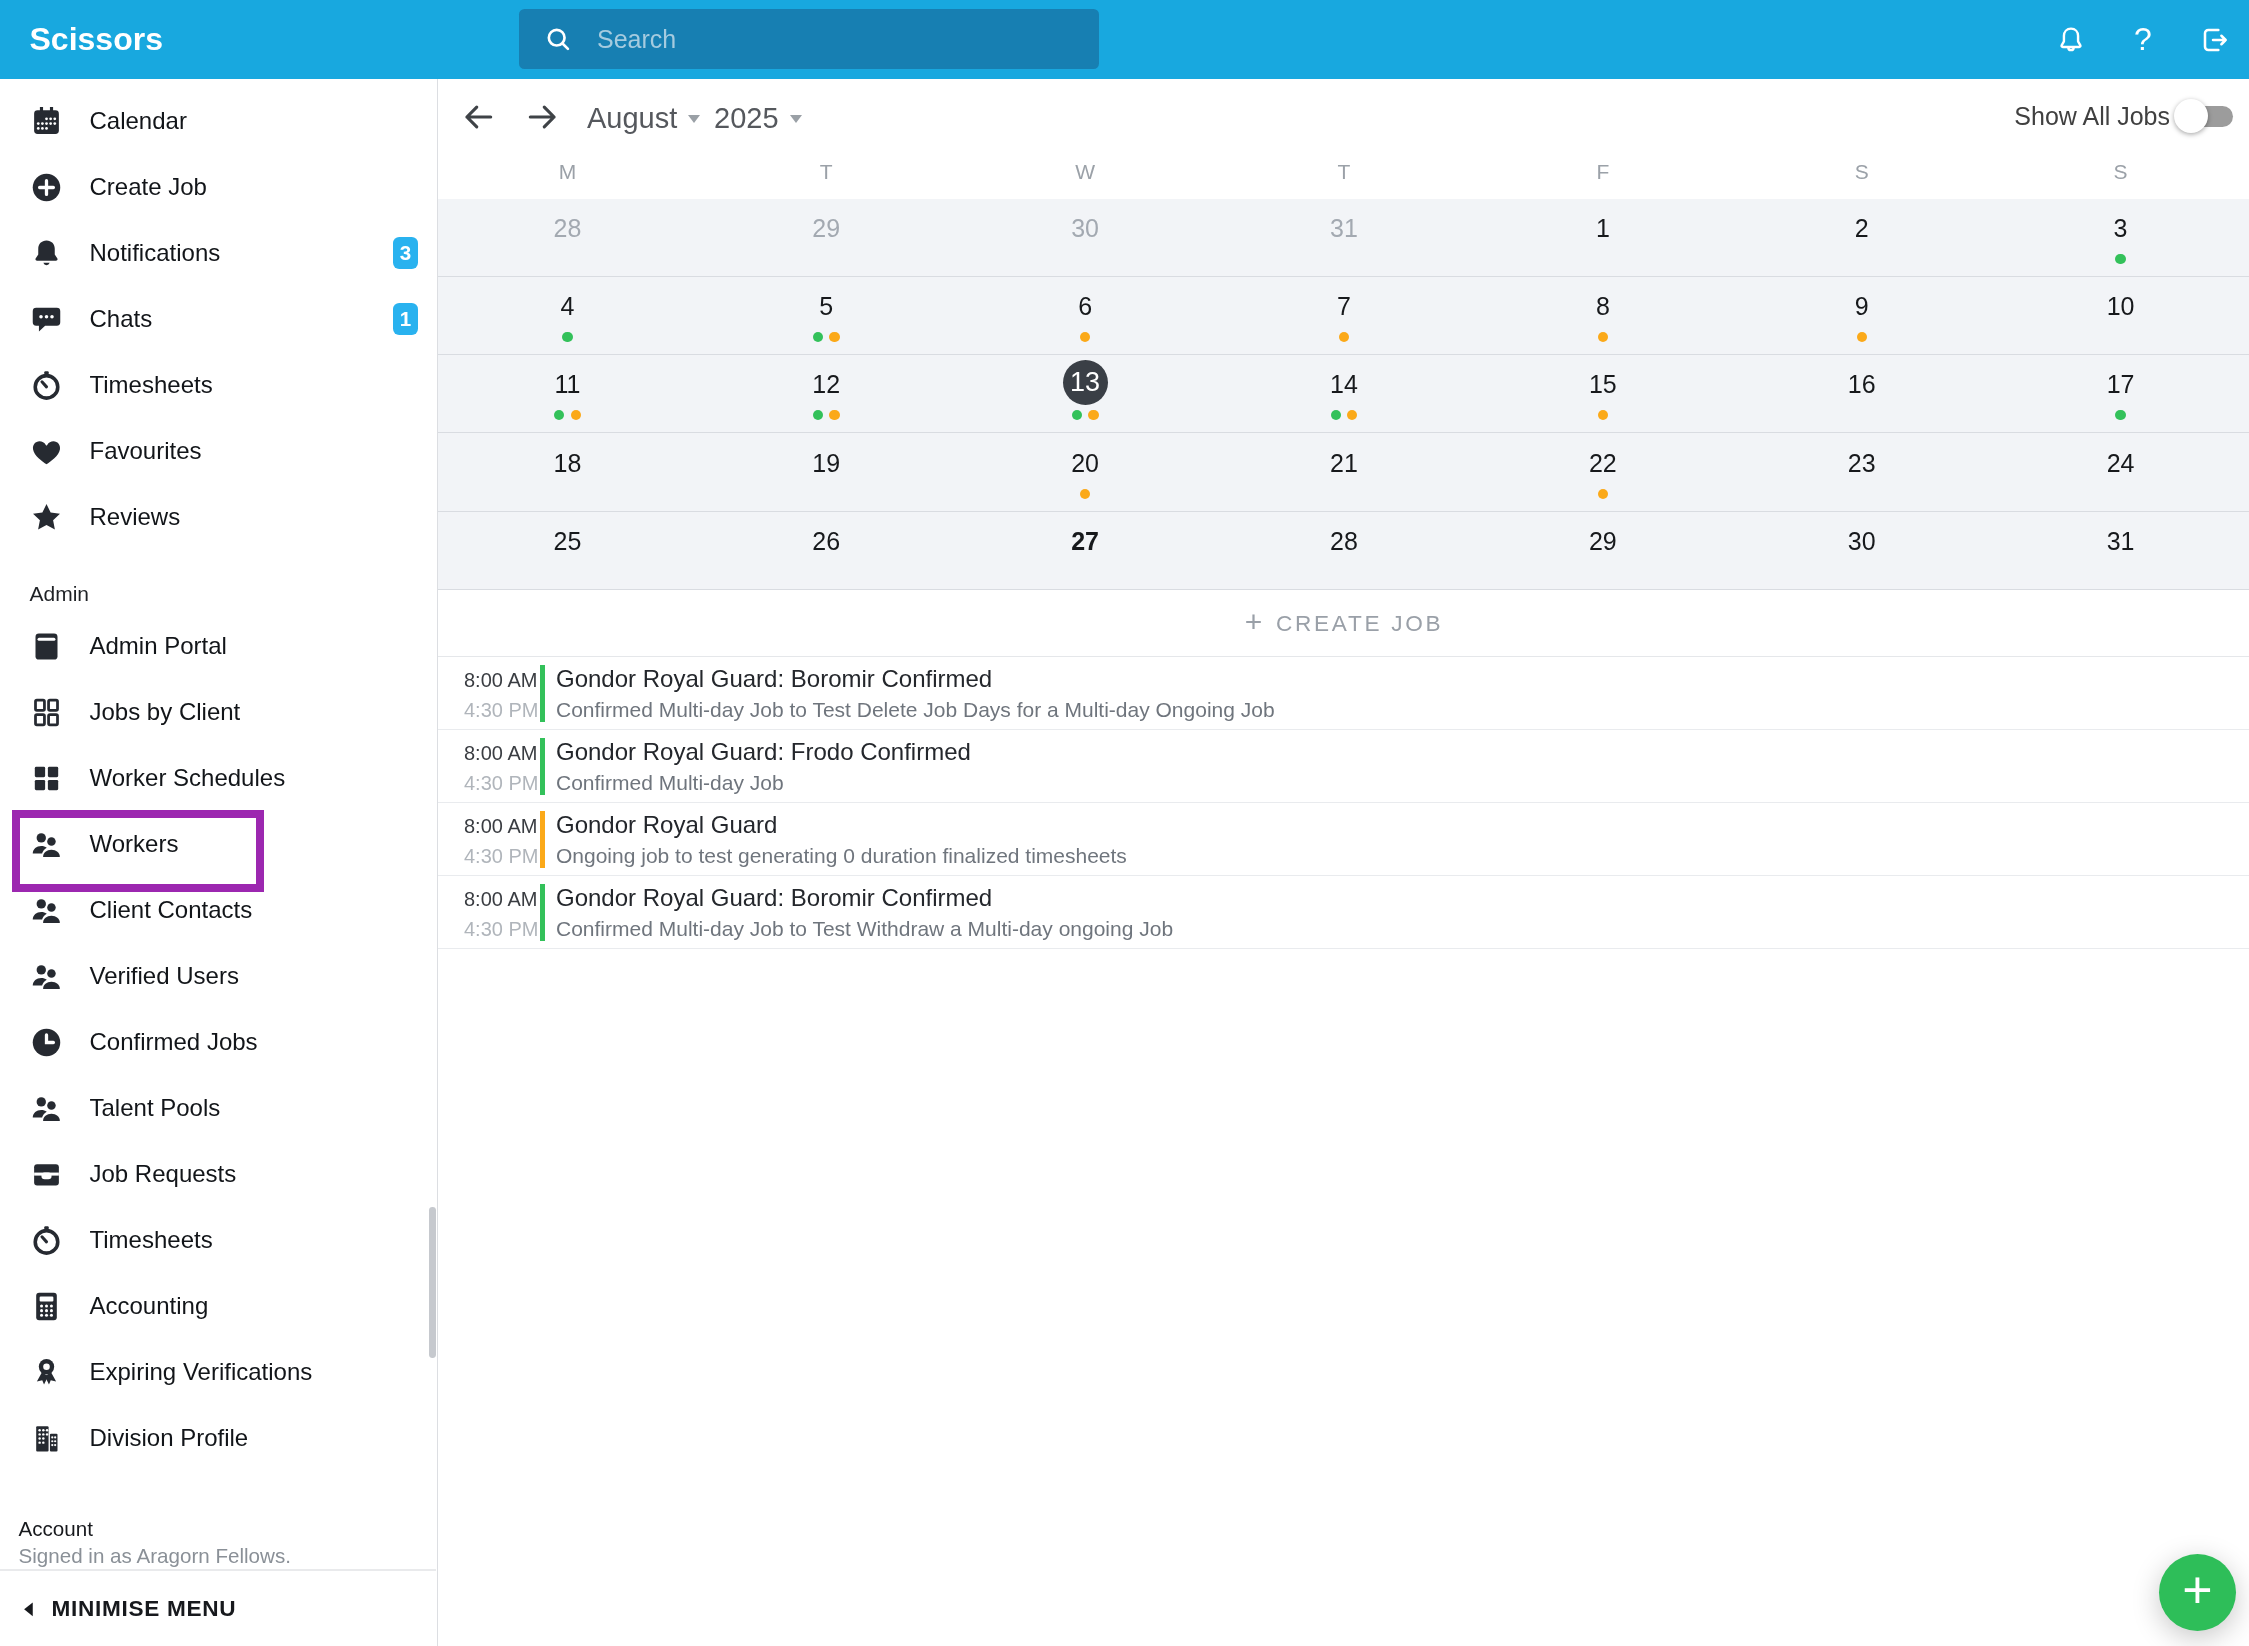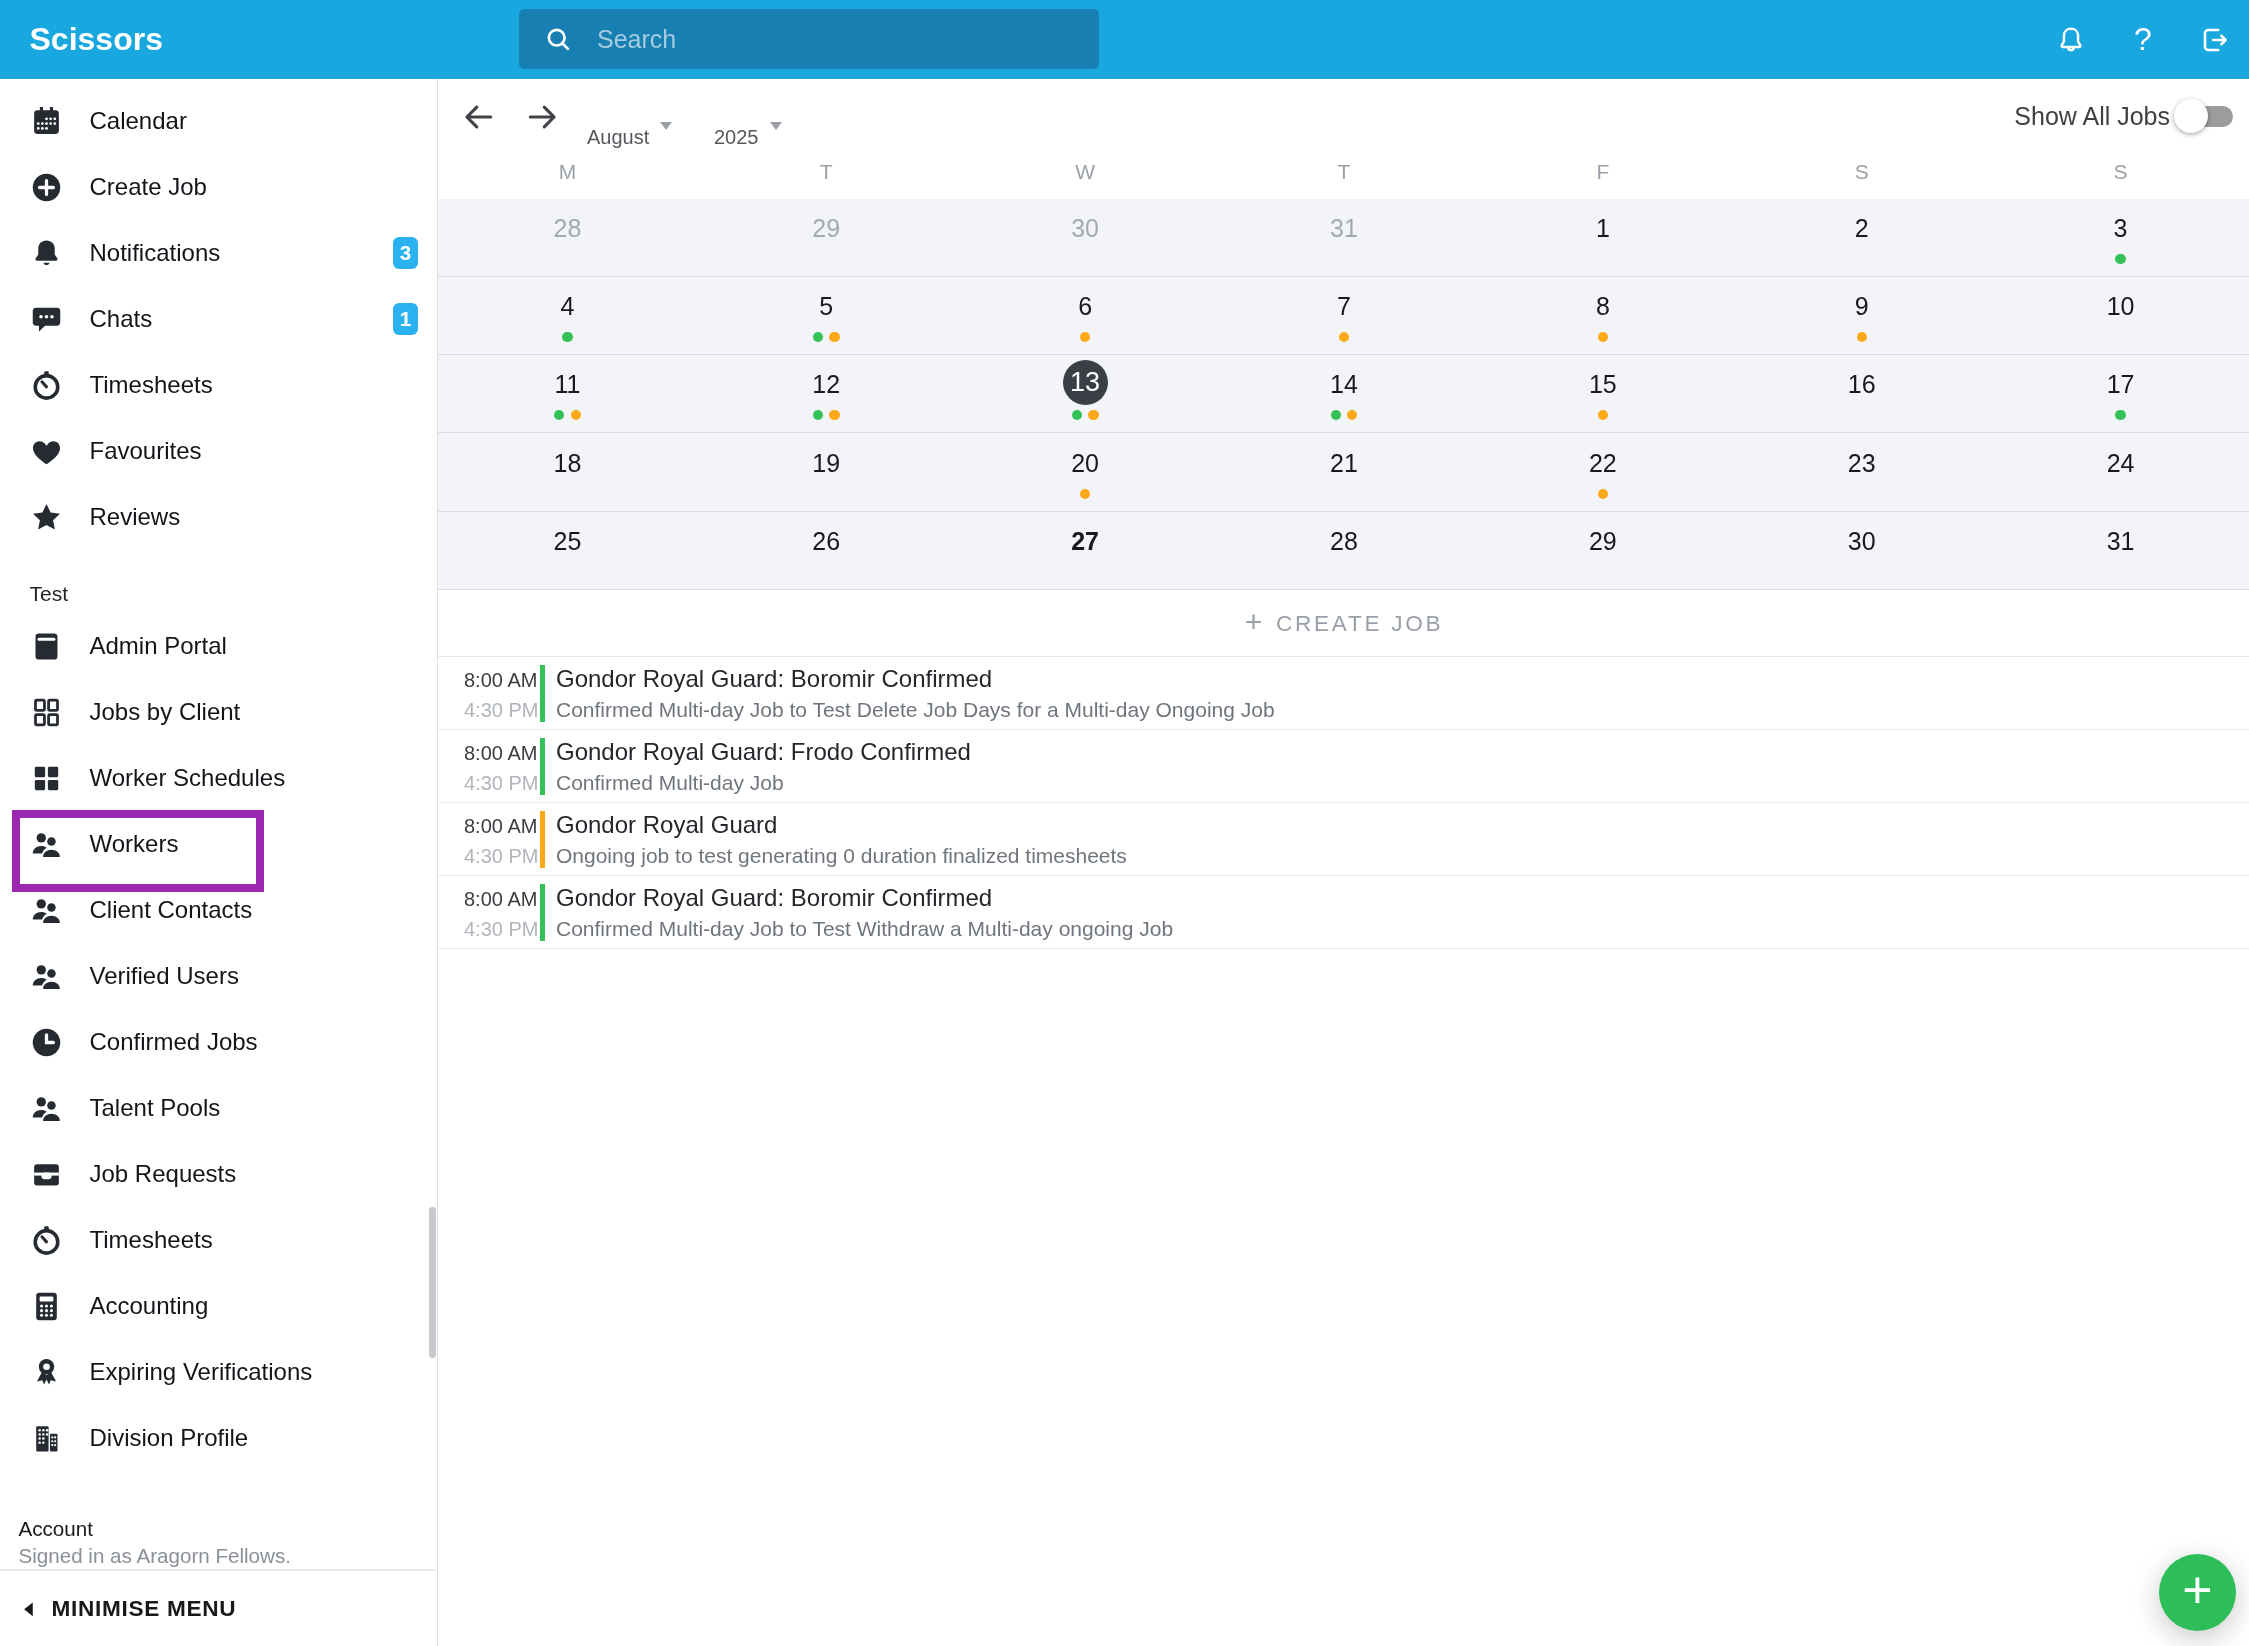--- a/index.html
+++ b/index.html
@@ -32,21 +32,21 @@
   .account-divider { position:absolute; left:0; top:1490px; width:436px; height:2.1px; background:#e9eaec; }
   .minimise { position:absolute; left:18.5px; top:1511px; height:38px; display:flex; align-items:center; gap:12.3px; cursor:pointer; }
   .minimise-label { font-size:22.6px; font-weight:700; letter-spacing:0.7px; color:#17191d; }
 
   
   .main { position:absolute; left:438px; top:79px; width:1812px; height:1567px; background:#fff; }
   .nav-btn { position:absolute; top:19px; width:38px; height:38px; cursor:pointer; }
   .nav-prev { left:20.6px; } .nav-next { left:86px; }
   .dropdown { position:absolute; top:22.6px; display:flex; align-items:center; gap:11px; cursor:pointer; }
   .dd-month { left:149px; } .dd-year { left:276px; }
-  .dd-label { font-size:20px; color:#55585d;margin-top:24px; }
+  .dd-label { font-size:29px; color:#55585d; }
   .caret { width:0; height:0; border-left:6.9px solid transparent; border-right:6.9px solid transparent; border-top:8.2px solid #9aa0a6; margin-top:2.7px; }
   .showall { position:absolute; top:22.6px; right:17px; display:flex; align-items:center; gap:18px; }
   .showall-label { font-size:25px; color:#404040; }
   .toggle { position:relative; width:45px; height:21px; background:#9c9c9c; border-radius:11px; cursor:pointer; }
   .toggle-knob { position:absolute; left:-13.7px; top:-6.2px; width:34px; height:34px; background:#fff; border-radius:50%; box-shadow:0 1.4px 5.5px rgba(0,0,0,.35); }
 
   
   .weekday-row { position:absolute; left:0; top:81px; width:1812px; height:38px; }
   .weekday { position:absolute; top:0; width:14.2857%; text-align:center; font-size:21px; color:#9ba1a8; }
   .cal-grid { position:absolute; left:0; top:120px; width:1812px; height:391px; background:#f2f4f7; }
@@ -184,21 +184,21 @@
       </div>
       <div class="side-item">
         <span class="side-icon">
           <svg viewBox="0 0 24 24" width="33" height="33">
             <path fill="#262a31" d="M12 2.2l3 6.2 6.8.9-5 4.7 1.3 6.7-6.1-3.3-6.1 3.3 1.3-6.7-5-4.7 6.8-.9z"></path>
           </svg>
         </span>
         <span class="side-label">Reviews</span>
       </div>
     </div>
-  <div class="section-label">Test</div>
+  <div class="section-label">Admin</div>
   <div class="side-list" id="sidebar-admin" style="padding-top:0;">
       <div class="side-item">
         <span class="side-icon">
           <svg viewBox="0 0 24 24" width="33" height="33">
             <rect x="4" y="2.5" width="16" height="19" rx="2.5" fill="#262a31"></rect>
             <rect x="5.5" y="5.6" width="13" height="2.2" rx="1.1" fill="#fff"></rect>
           </svg>
         </span>
         <span class="side-label">Admin Portal</span>
       </div>

